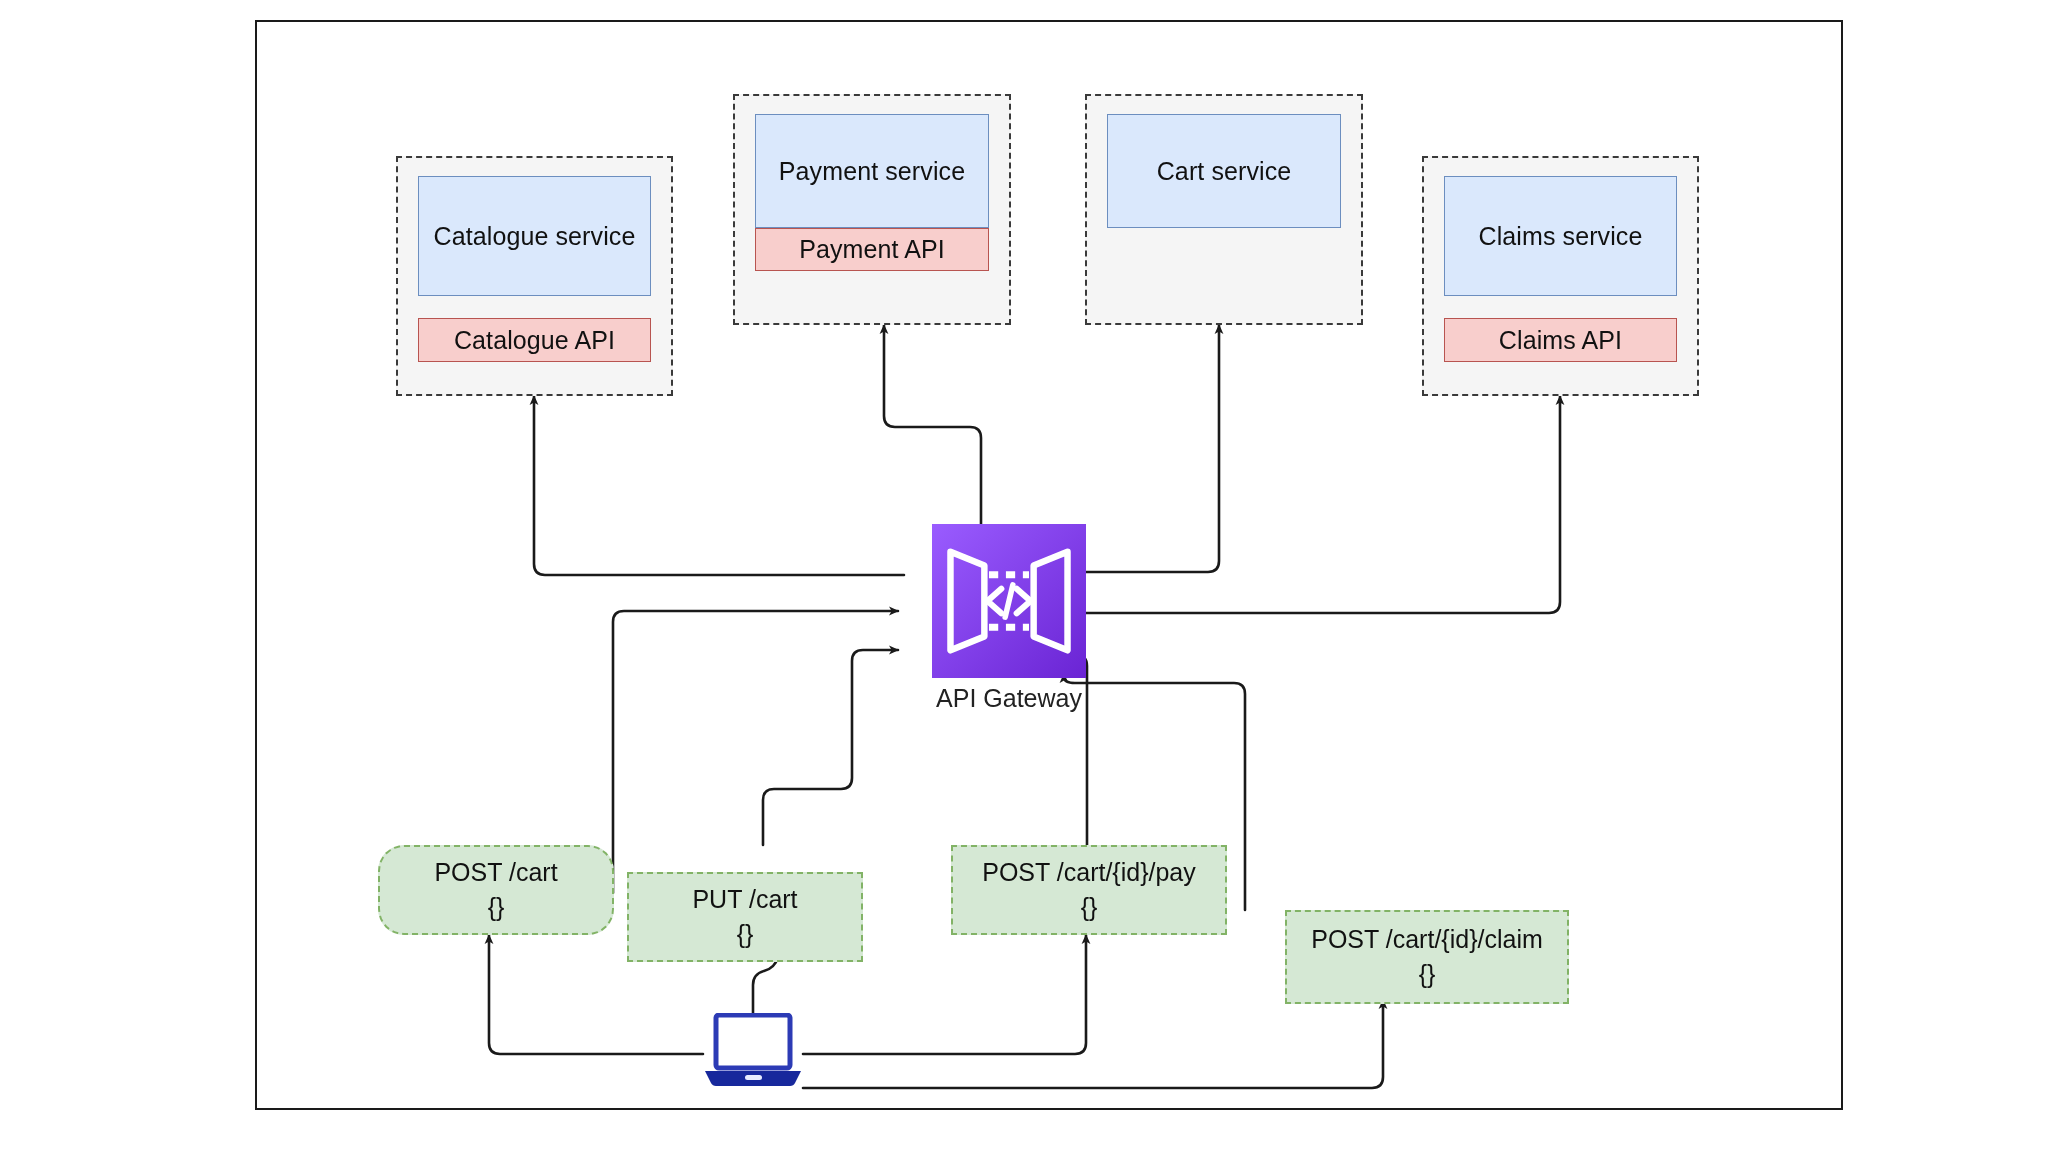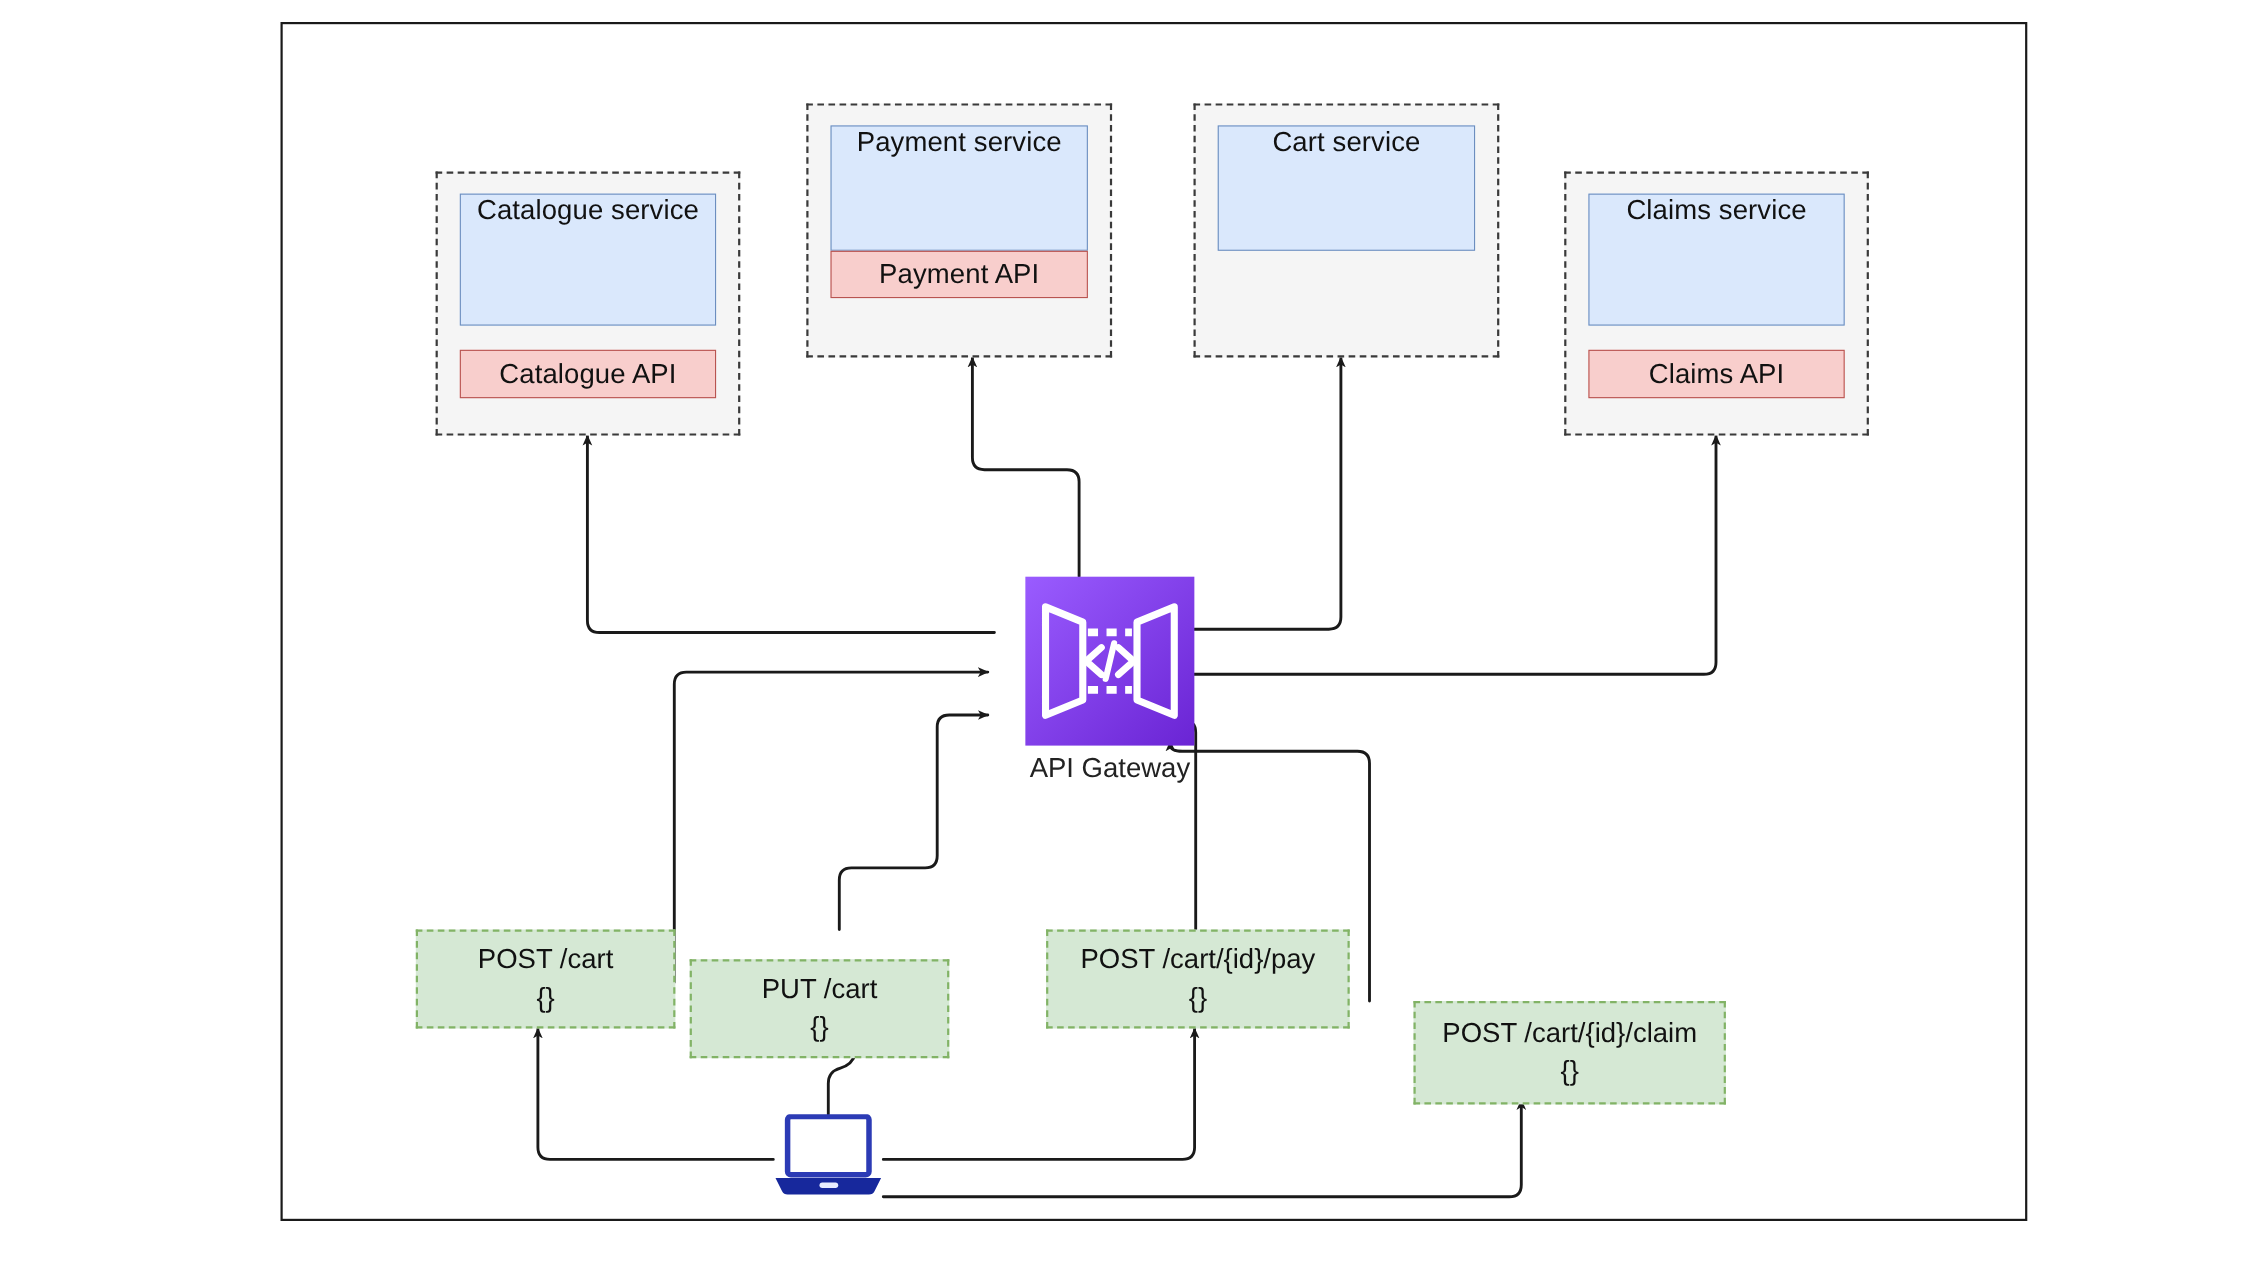--- a/index.html
+++ b/index.html
@@ -40,20 +40,21 @@
     display: flex;
     flex-direction: column;
     align-items: center;
     justify-content: flex-start;
   }
   .service-box {
     box-sizing: border-box;
     background: #dae8fc;
     border: 1.5px solid #6c8ebf;
     display: flex;
+    align-items: center;
     justify-content: center;
     color: #111111;
     font-size: 25px;
     letter-spacing: 0.1px;
   }
   .api-box {
     box-sizing: border-box;
     background: #f8cecc;
     border: 1.5px solid #b85450;
     display: flex;
@@ -216,21 +217,21 @@
 
       <line x1="37" y1="67" x2="63" y2="67" stroke="#ffffff" stroke-width="4.6" stroke-dasharray="6 5" stroke-linecap="butt"></line>
 
       <path d="M45 42 L36 50 L45 58" fill="none" stroke="#ffffff" stroke-width="4" stroke-linecap="round" stroke-linejoin="round"></path>
       <path d="M55 42 L64 50 L55 58" fill="none" stroke="#ffffff" stroke-width="4" stroke-linecap="round" stroke-linejoin="round"></path>
       <path d="M52.5 39.5 L47.5 60.5" fill="none" stroke="#ffffff" stroke-width="3.6" stroke-linecap="round"></path>
     </svg>
     <div class="gateway-label">API Gateway</div>
   </div>
 
-  <div class="request-box" style="left:378px; top:845px; width:236px; height:90px;">
+  <div class="request-box" style="left:378px; top:845px; width:236px; height:90px;border-radius:26px;">
     <div>POST /cart</div>
     <div class="rb-brace">{}</div>
   </div>
 
   <div class="request-box" style="left:627px; top:872px; width:236px; height:90px;">
     <div>PUT /cart</div>
     <div class="rb-brace">{}</div>
   </div>
 
   <div class="request-box" style="left:951px; top:845px; width:276px; height:90px;">

